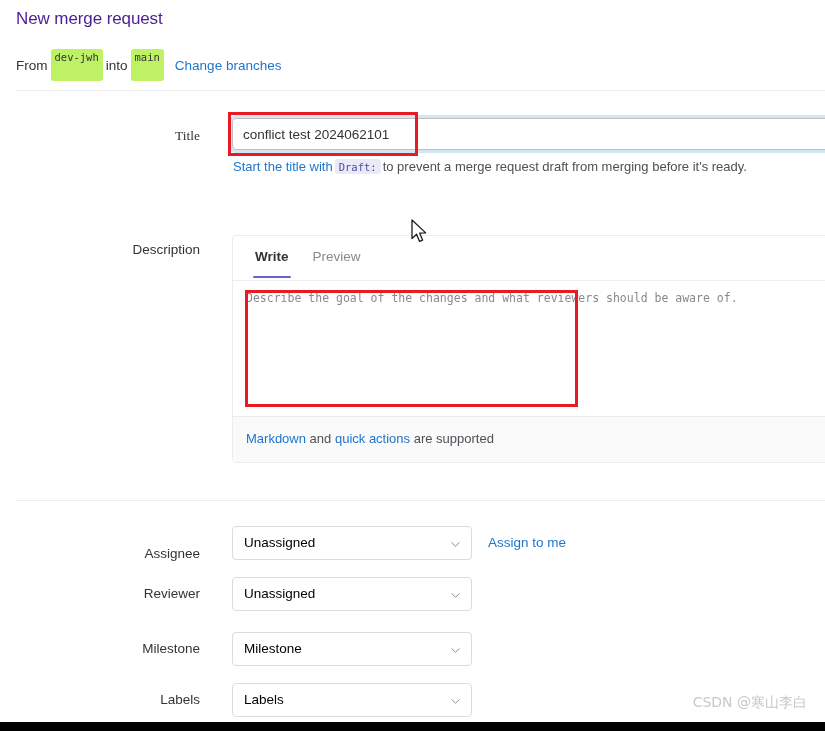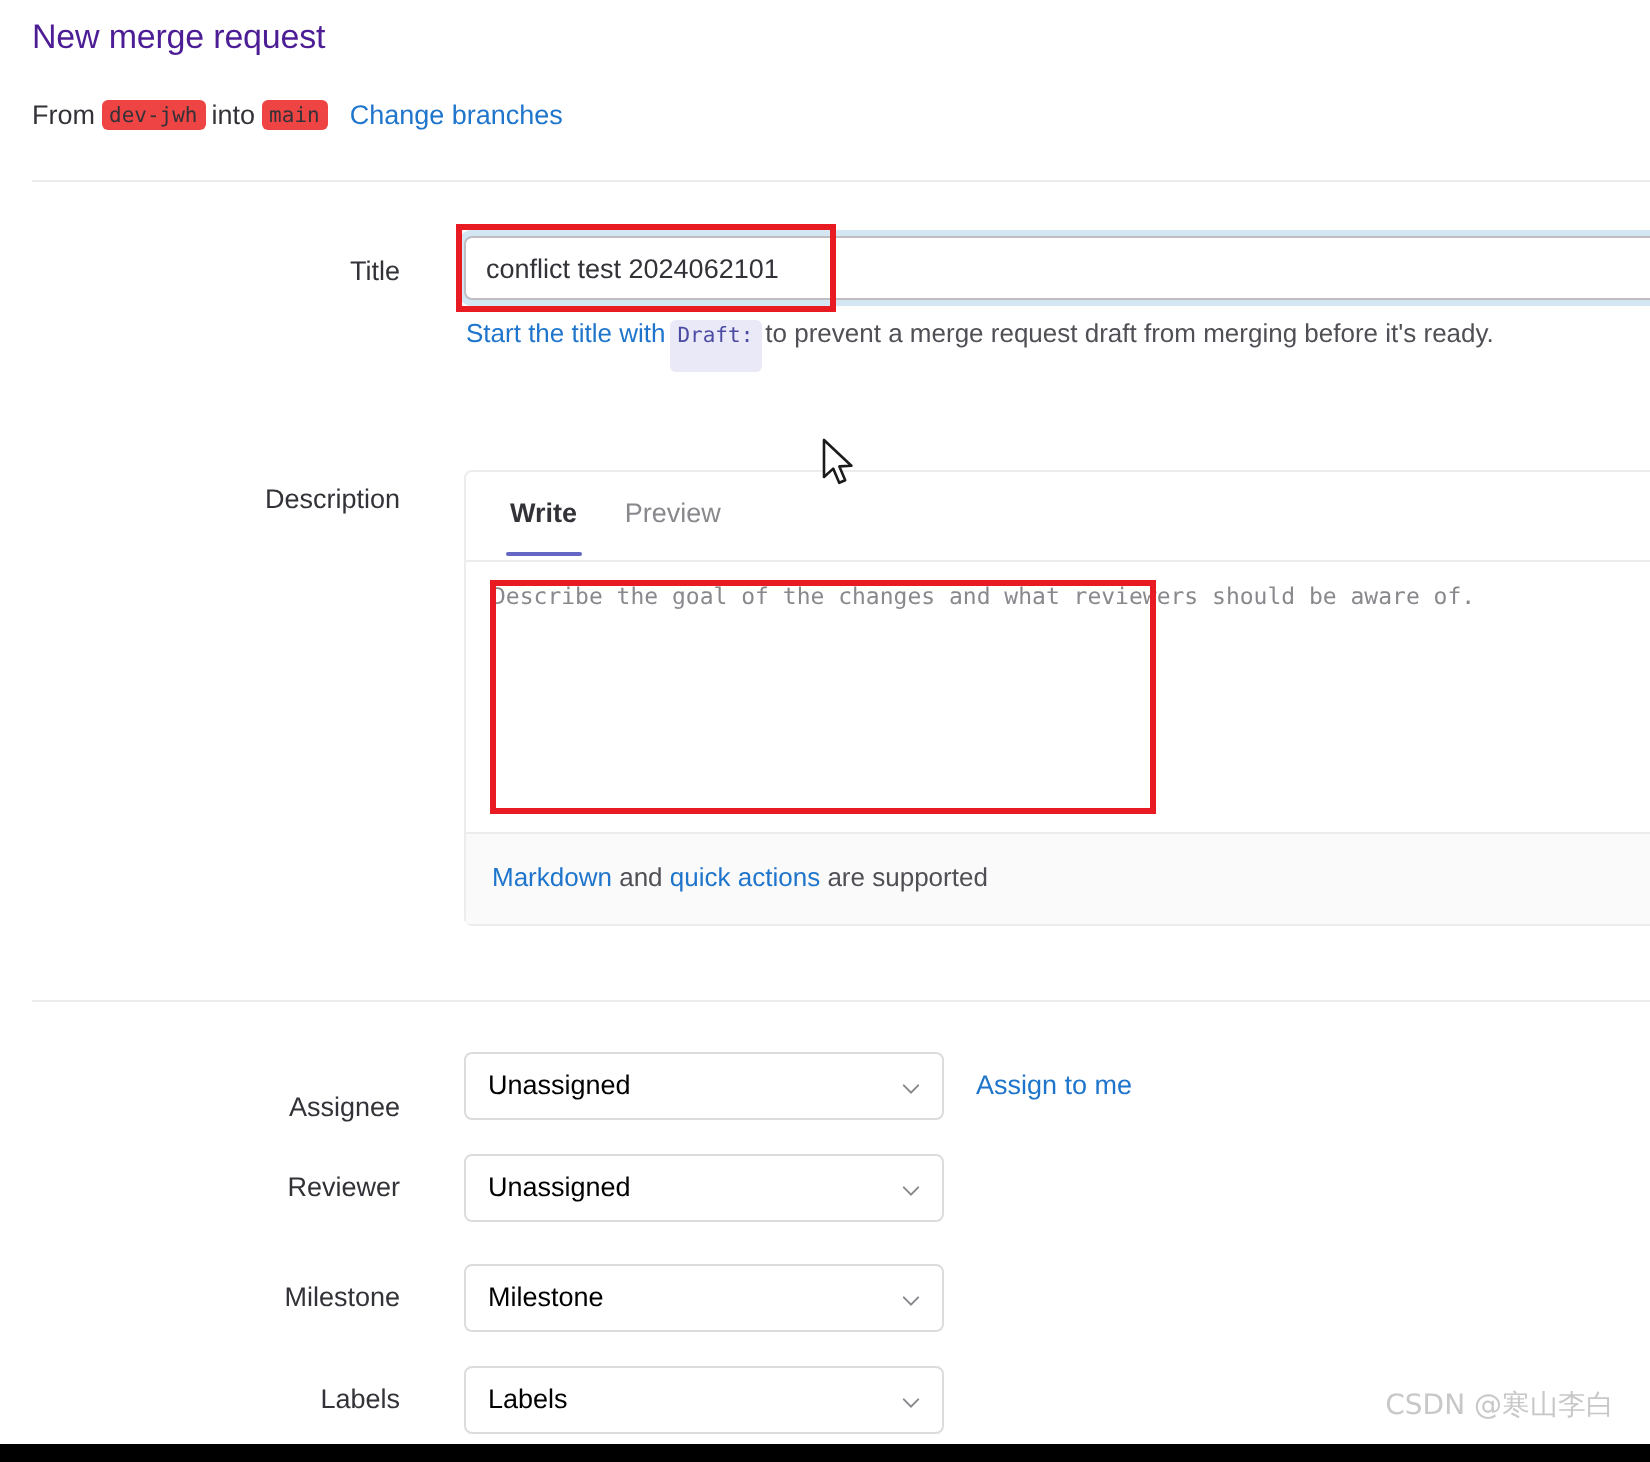--- a/index.html
+++ b/index.html
@@ -39,24 +39,24 @@
     top: 49px;
     font-size: 13.5px;
     color: #333238;
     white-space: nowrap;
   }
   .branch-line > * { vertical-align: middle; }
   .code-badge {
     display: inline-block;
     font-family: "DejaVu Sans Mono", "Liberation Mono", monospace;
     font-size: 10.5px;
-    background: #ef4444;
+    background: #bef264;
     color: #333238;
     border-radius: 3px;
-    padding: 2px 4px 1px 4px;
+    padding: 2px 4px 18px 4px;
     margin: 0 3px;
     line-height: 1.15;
   }
   .link {
     color: #1f75cb;
     text-decoration: none;
     cursor: pointer;
   }
   .change-branches { margin-left: 8px; font-size: 13.5px; }
 
@@ -110,21 +110,21 @@
   }
   .help-1 { top: 159px; }
   .help-2 { top: 183px; }
   .draft-badge {
     display: inline-block;
     font-family: "DejaVu Sans Mono", "Liberation Mono", monospace;
     font-size: 10.5px;
     background: #e9e9f7;
     color: #4b4ba3;
     border-radius: 3px;
-    padding: 2px 4px 12px 4px;
+    padding: 2px 4px 1px 4px;
     margin: 0 2px;
     line-height: 1.15;
   }
 
   
   .desc-panel {
     position: absolute;
     left: 232px;
     top: 235px;
     width: 700px;
@@ -276,21 +276,21 @@
 <div class="page">
 
   <div class="page-title">New merge request</div>
 
   <div class="branch-line">
     <span>From</span><span class="code-badge">dev-jwh</span><span>into</span><span class="code-badge">main</span><a class="link change-branches">Change branches</a>
   </div>
 
   <div class="hr hr-top"></div>
 
-  <div class="form-label" style="top:128px;">Title</div>
+  <div class="form-label" style="top:128px;font-family:Liberation Serif, serif;">Title</div>
   <input class="title-input" value="conflict test 2024062101" style="">
 
   <div class="help-line help-1">
     <a class="link">Start the title with</a><span class="draft-badge">Draft:</span><span>to prevent a merge request draft from merging before it's ready.</span>
   </div>
 
 
   <div class="form-label" style="top:242px;">Description</div>
 
   <div class="desc-panel">

